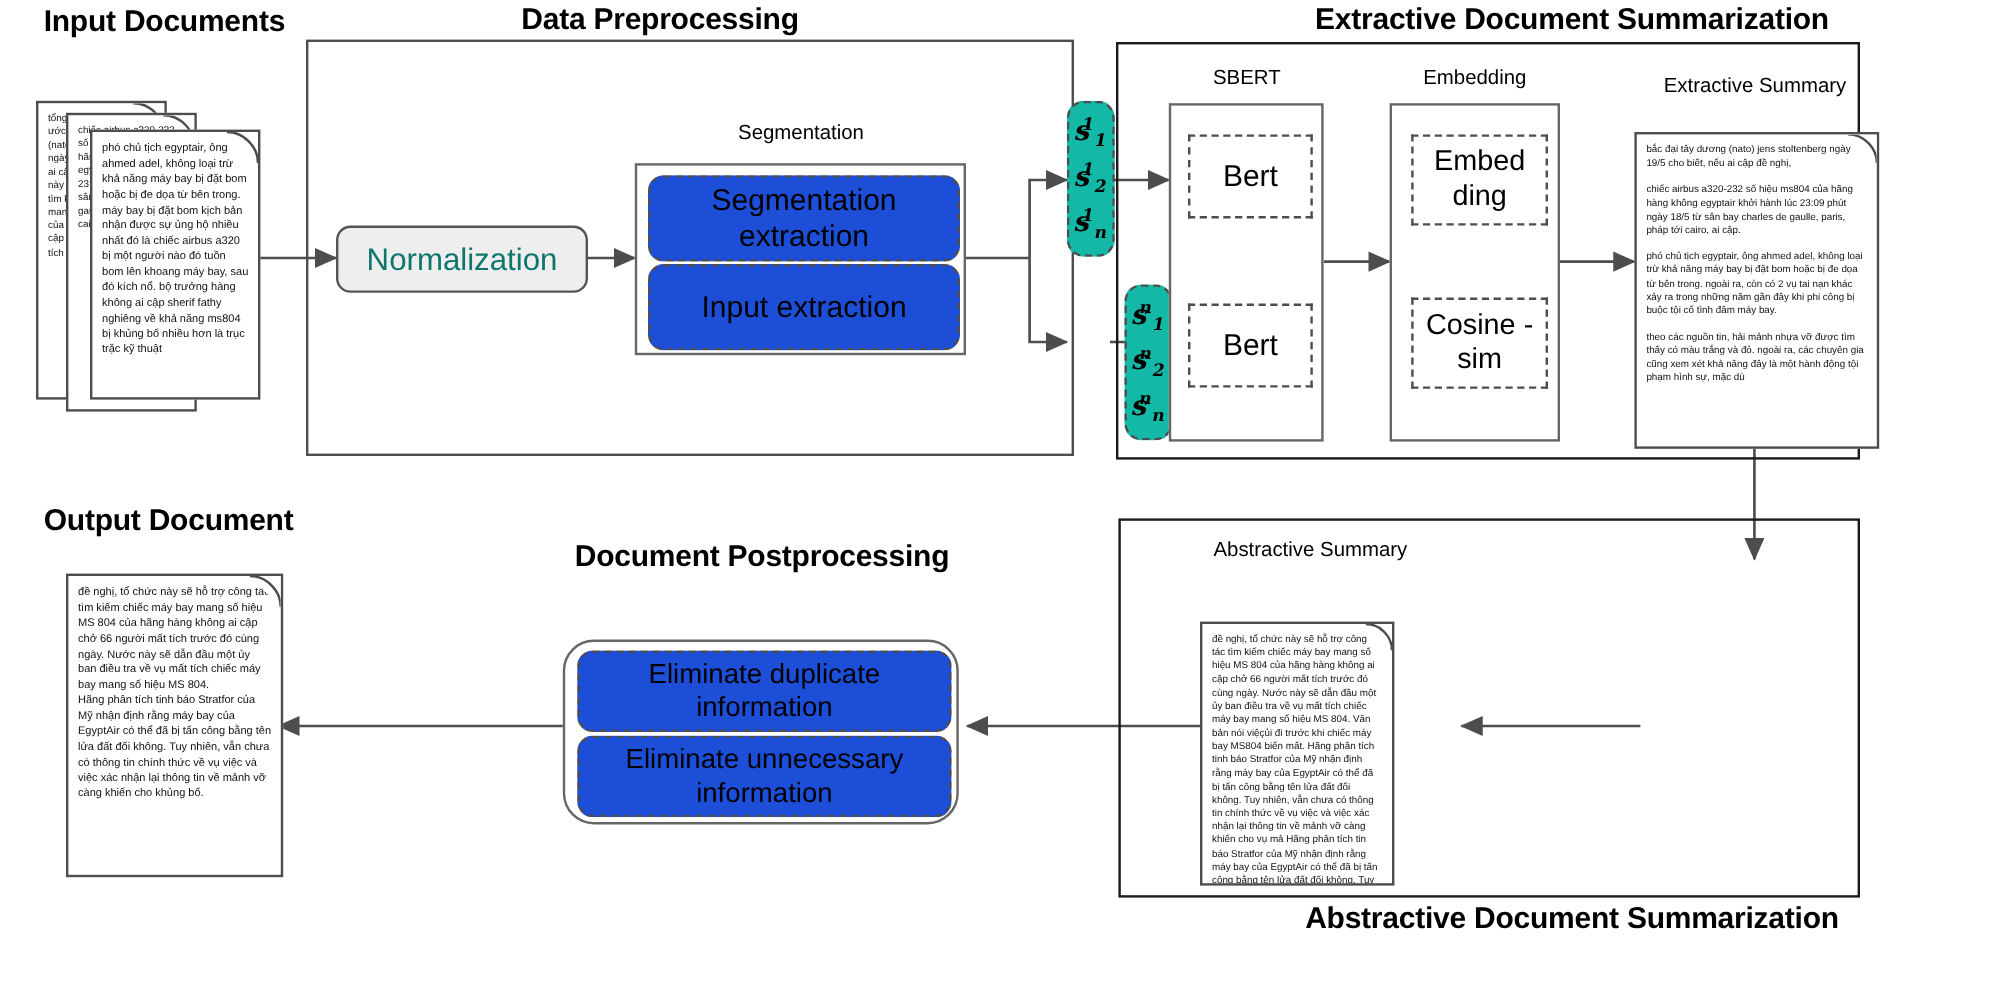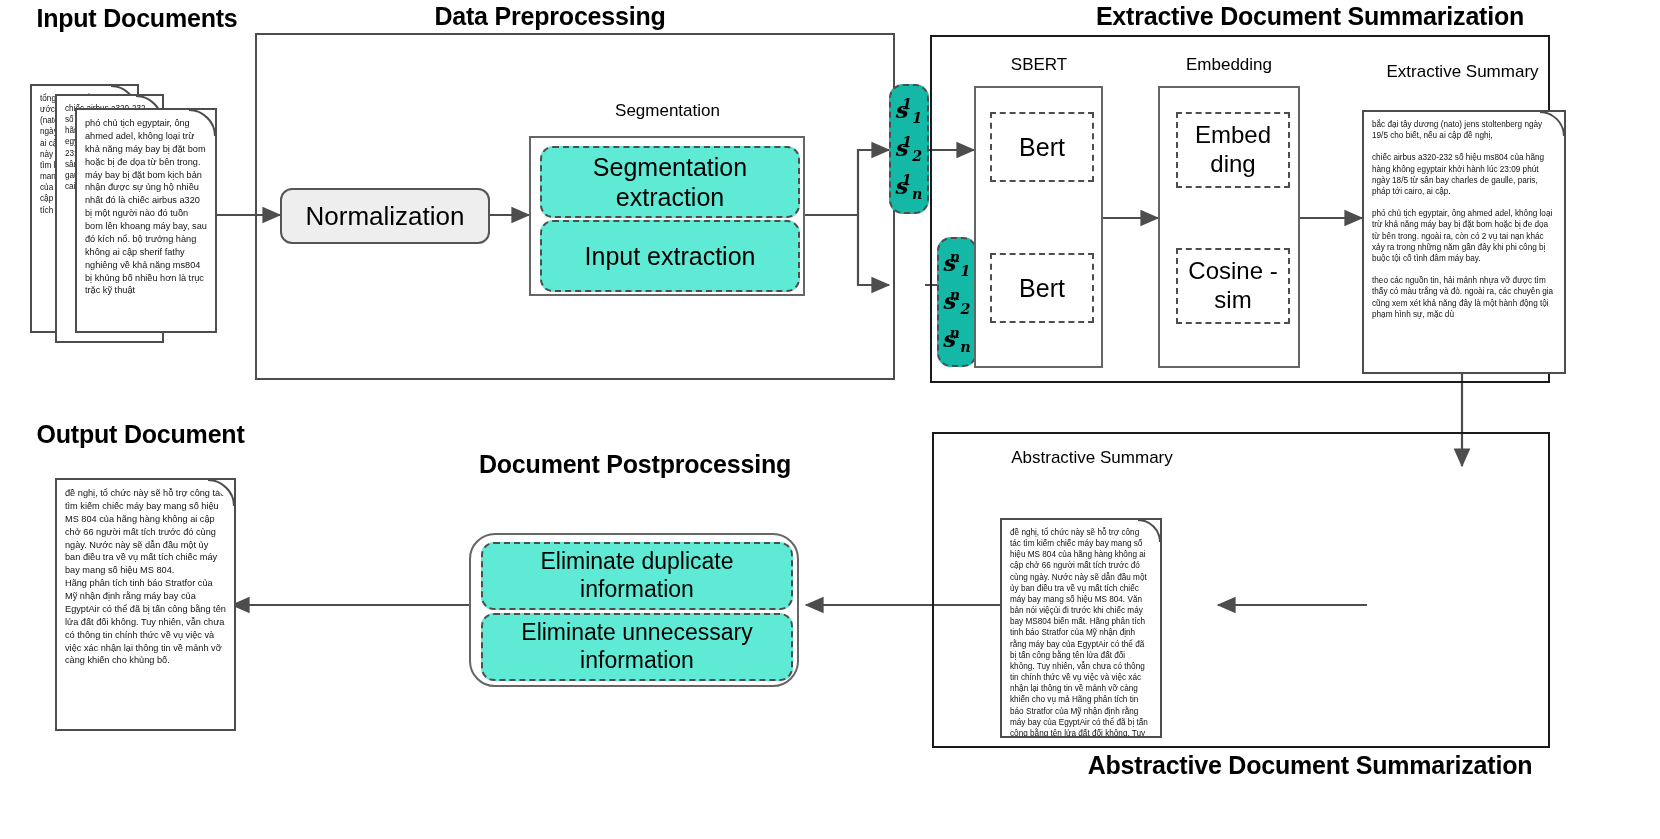--- a/index.html
+++ b/index.html
@@ -52,26 +52,26 @@
 
   
   .node-round{
     border:2px solid #555;
     border-radius:12px;
     background:#eeeeee;
     display:flex;align-items:center;justify-content:center;
     text-align:center;
     font-size:26px;
     line-height:1.16;
-    color:#000000;
+    color:#0f766e;
   }
   .node-dash-round{
     border:2.5px dashed #4d4d4d;
     border-radius:13px;
-    background:#5eead4;
+    background:#1d4ed8;
     display:flex;align-items:center;justify-content:center;
     text-align:center;
     font-size:25px;
     line-height:1.2;
     color:#000;
   }
   .node-dash-rect{
     border:2.5px dashed #4d4d4d;
     background:#fff;
     display:flex;align-items:center;justify-content:center;

